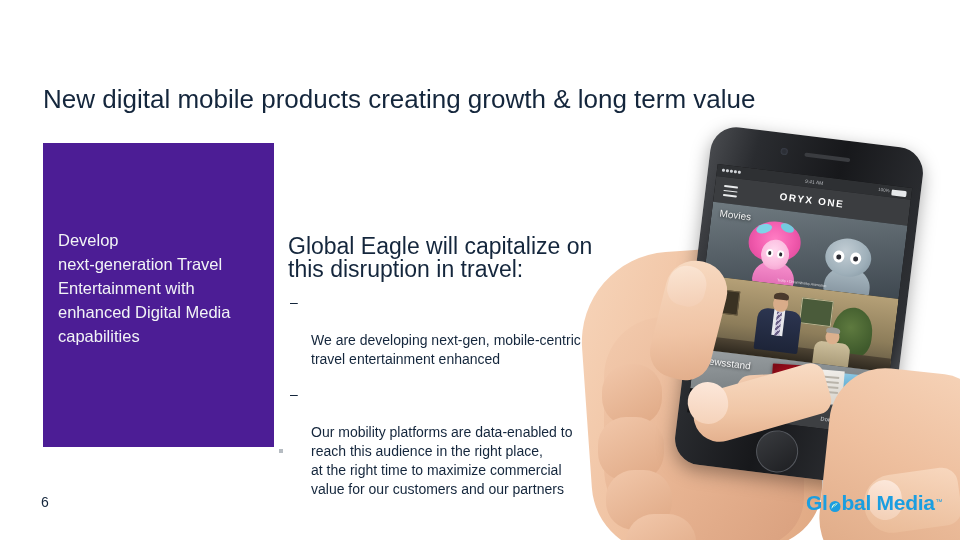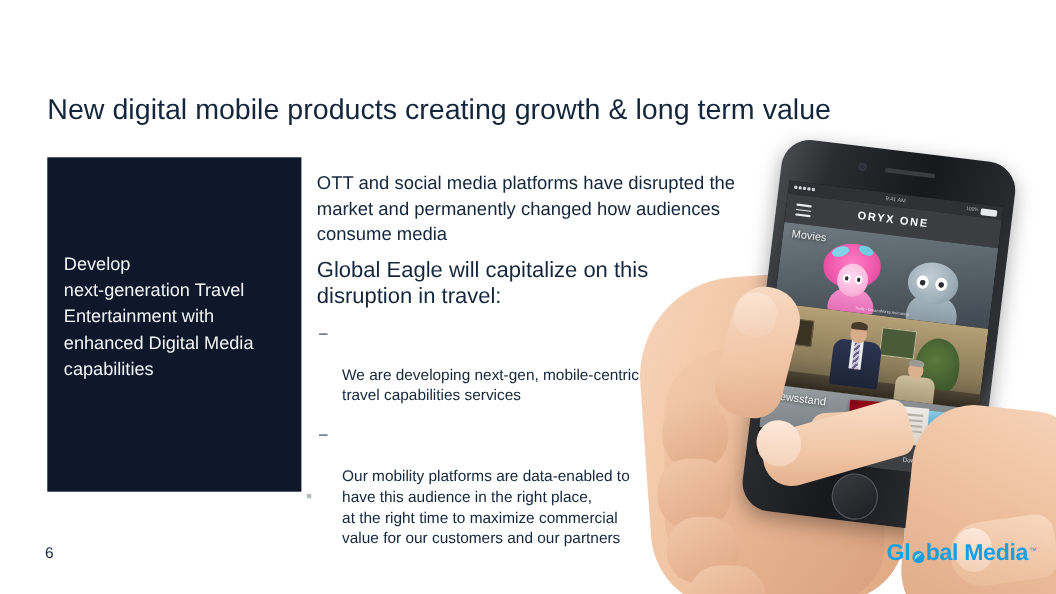--- a/index.html
+++ b/index.html
@@ -39,21 +39,21 @@
     white-space: nowrap;
   }
 
   
   #callout-box {
     position: absolute;
     left: 43px;
     top: 143px;
     width: 231px;
     height: 304px;
-    background: #0f172a;
+    background: #4c1d95;
   }
   #callout-text {
     position: absolute;
     left: 15px;
     top: 85px;
     width: 210px;
     font-size: 16.5px;
     line-height: 24px;
     color: #f2f4f6;
     white-space: pre-line;
@@ -76,21 +76,21 @@
     left: 288px;
     top: 155px;
     width: 398px;
     font-size: 16.8px;
     line-height: 23px;
   }
   #para-2 {
     left: 288px;
     top: 235px;
     width: 330px;
-    font-size: 20px;
+    font-size: 23px;
     line-height: 23px;
   }
 
   #bullets {
     position: absolute;
     left: 288px;
     top: 293px;
     width: 320px;
   }
   .bullet {
@@ -663,33 +663,32 @@
 
   <div id="callout-box">
     <div id="callout-text">Develop
 next-generation Travel
 Entertainment with
 enhanced Digital Media
 capabilities</div>
   </div>
   <div id="callout-marker"></div>
 
-  <div class="para" id="para-1">OTT and social media platforms have disrupted the market and permanently changed how audiences consume media</div>
   <div class="para" id="para-2">Global Eagle will capitalize on this disruption in travel:</div>
 
   <div id="bullets">
     <div class="bullet">
       <span class="dash">–</span>
       <span>We are developing next-gen, mobile-centric
-travel capabilities services</span>
+travel entertainment enhanced</span>
     </div>
     <div class="bullet">
       <span class="dash">–</span>
       <span>Our mobility platforms are data-enabled to
-have this audience in the right place,
+reach this audience in the right place,
 at the right time to maximize commercial
 value for our customers and our partners</span>
     </div>
   </div>
 
   <div id="page-number">6</div>
 
   <div id="photo">
 
     <div id="hand-back"></div>

